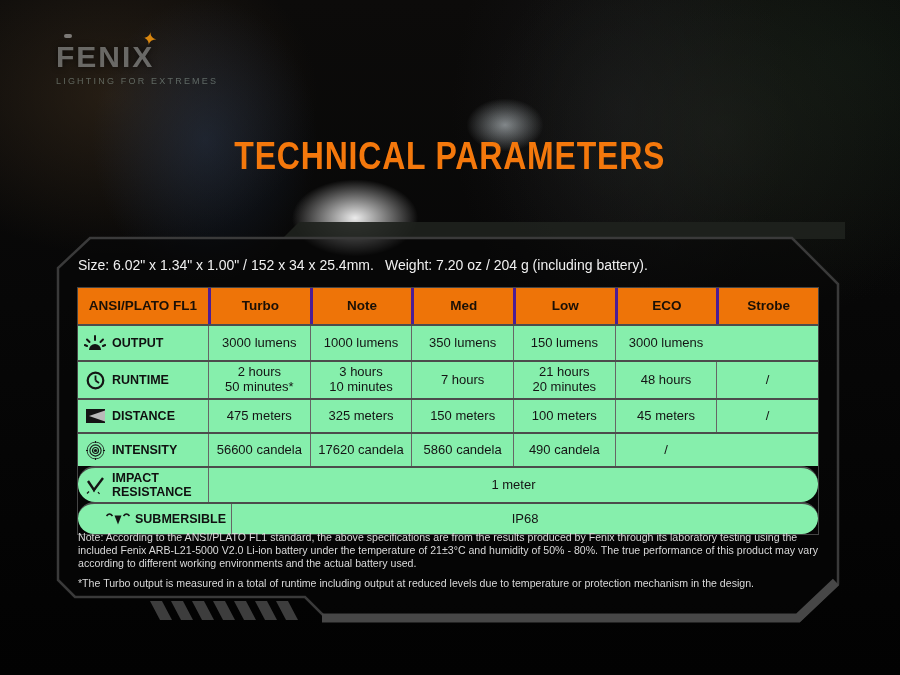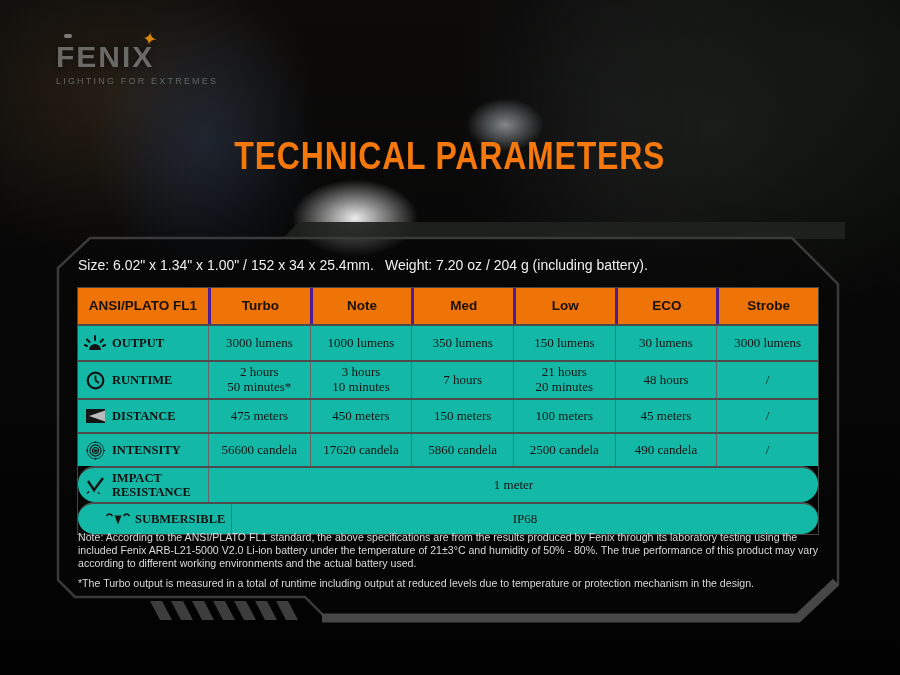--- a/index.html
+++ b/index.html
@@ -46,21 +46,21 @@
   
   .spec-table{position:absolute;left:78px;top:288px;width:740px;z-index:2;
     outline:1px solid #454545;}
   .trow{display:grid;grid-template-columns:130px repeat(6,1fr);}
   .trow.merged{grid-template-columns:130px 1fr;border-radius:17px;}
   .thead{background:#ee7408;height:36px;}
   .thead .cell{color:#1a1006;font-weight:bold;font-size:13.5px;}
   .thead .cell + .cell{border-left:3px solid #4c1d95;}
   .cell{display:flex;align-items:center;justify-content:center;text-align:center;
     font-size:13px;color:#141414;white-space:pre-line;line-height:1.15;}
-  .drow{background:#14b8a6;border-top:2px solid #4c4c4c;font-family:Liberation Serif, serif;}
+  .drow{background:#86efac;border-top:2px solid #4c4c4c;}
   .drow .cell + .cell{border-left:1px solid #666;}
   .drow.h34{height:34px;} .drow.h36{height:36px;} .drow.h32{height:32px;} .drow.h30{height:30px;padding-left:23px;}
   .label-cell{justify-content:flex-start !important;text-align:left !important;
     padding-left:5px;gap:5px;font-weight:bold;font-size:12.5px;color:#101010;}
   .label-cell .ltxt{max-width:92px;}
   .icon{display:inline-flex;width:24px;justify-content:center;flex:none;}
 
   
   .notes{position:absolute;left:78px;top:531px;width:746px;z-index:2;
     color:#d9d9d9;font-size:10.6px;line-height:13px;}
@@ -127,21 +127,20 @@
             <line x1="19" y1="12" x2="21.2" y2="11"></line>
           </g>
         </svg>
       </span>
       <span class="ltxt">OUTPUT</span>
     </div>
     <div class="cell">3000 lumens</div>
     <div class="cell">1000 lumens</div>
     <div class="cell">350 lumens</div>
     <div class="cell">150 lumens</div>
-    <div class="cell">30 lumens</div>
     <div class="cell">3000 lumens</div>
   </div>
 
   <div class="trow drow h36">
     <div class="cell label-cell">
       <span class="icon">
         <svg width="19" height="19" viewBox="0 0 19 19">
           <circle cx="9.5" cy="9.5" r="7.8" fill="none" stroke="#141414" stroke-width="2.2"></circle>
           <line x1="9.5" y1="9.5" x2="9.5" y2="4.5" stroke="#141414" stroke-width="1.8"></line>
           <line x1="9.5" y1="9.5" x2="13" y2="12" stroke="#141414" stroke-width="1.8"></line>
@@ -164,21 +163,21 @@
     <div class="cell label-cell">
       <span class="icon">
         <svg width="21" height="16" viewBox="0 0 21 16">
           <rect x="1" y="1" width="19" height="14" fill="#141414"></rect>
           <polygon points="4,8 20,2.6 20,13.4" fill="#b9b9b9"></polygon>
         </svg>
       </span>
       <span class="ltxt">DISTANCE</span>
     </div>
     <div class="cell">475 meters</div>
-    <div class="cell">450 meters</div>
+    <div class="cell">325 meters</div>
     <div class="cell">150 meters</div>
     <div class="cell">100 meters</div>
     <div class="cell">45 meters</div>
     <div class="cell">/</div>
   </div>
 
   <div class="trow drow h32">
     <div class="cell label-cell">
       <span class="icon">
         <svg width="19" height="19" viewBox="0 0 19 19">
@@ -192,21 +191,20 @@
             <line x1="0" y1="9.5" x2="2" y2="9.5"></line>
               <line x1="17" y1="9.5" x2="19" y2="9.5"></line>
           </g>
         </svg>
       </span>
       <span class="ltxt">INTENSITY</span>
     </div>
     <div class="cell">56600 candela</div>
     <div class="cell">17620 candela</div>
     <div class="cell">5860 candela</div>
-    <div class="cell">2500 candela</div>
     <div class="cell">490 candela</div>
     <div class="cell">/</div>
   </div>
 
   <div class="trow drow h34 merged">
     <div class="cell label-cell">
       <span class="icon">
         <svg width="21" height="20" viewBox="0 0 21 20">
           <path d="M3,6 L9,15 L18,3" fill="none" stroke="#141414" stroke-width="2.4"></path>
           <polygon points="7,13 11,13 9,17.5" fill="#141414"></polygon>

